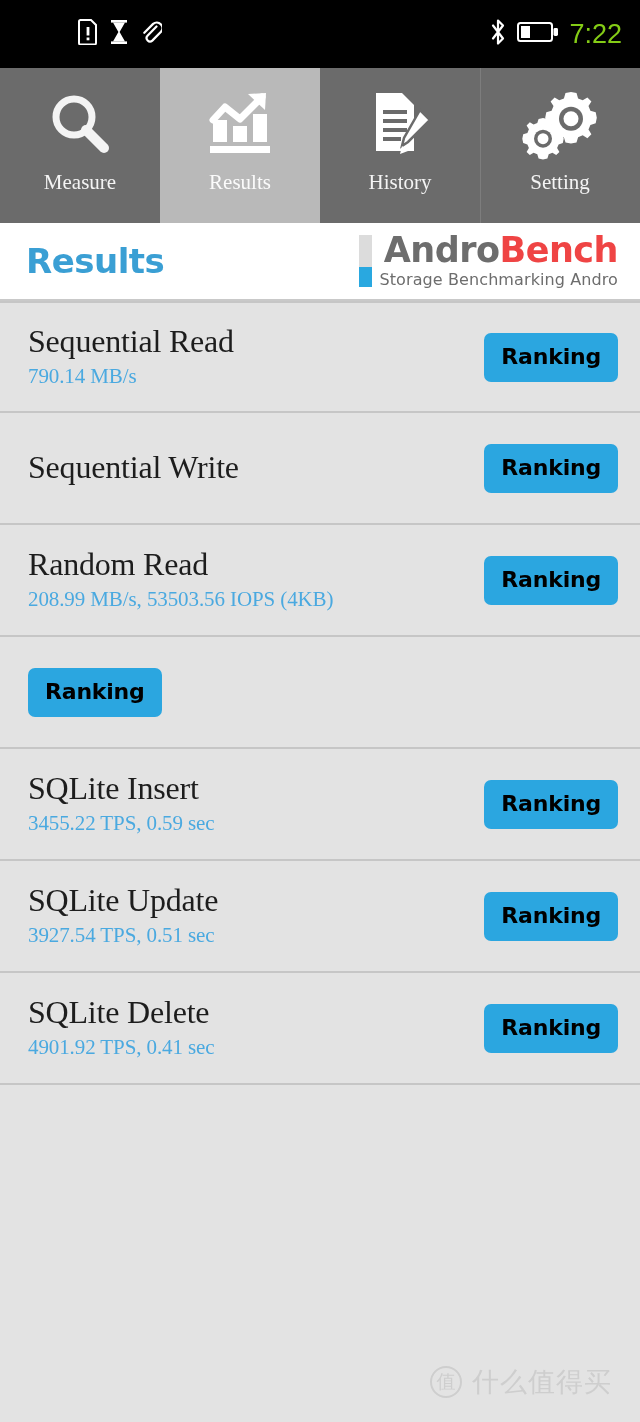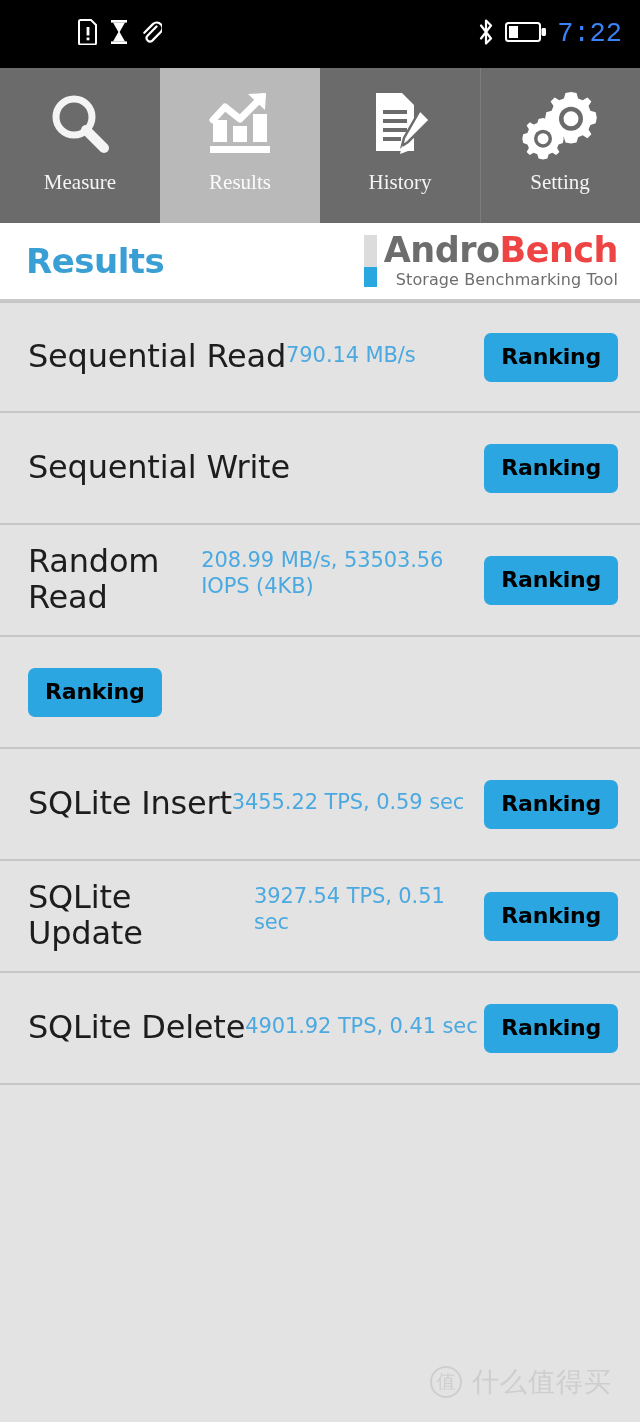--- a/index.html
+++ b/index.html
@@ -14,22 +14,22 @@
   
   .statusbar {
     height:68px; background:#000; color:#fff;
     display:flex; align-items:center; justify-content:space-between;
     padding:0 18px 0 78px;
   }
   .sb-left, .sb-right { display:flex; align-items:center; }
   .sb-left .sb-ic { margin-right:11px; }
   .sb-right .sb-ic { margin-right:10px; }
   .sb-clock {
-    font-size:27px; font-family:Liberation Mono, monospace;
-    letter-spacing:0px; color:#3b82f6; line-height:1;
+    font-size:27px; font-family:Liberation Sans, sans-serif;
+    letter-spacing:0px; color:#84cc16; line-height:1;
   }
 
   
   .tabbar { display:flex; height:155px; }
   .tab {
     flex:1 1 0; position:relative;
     display:flex; flex-direction:column;
     align-items:center; justify-content:flex-start;
     background:#6b6b6b; padding-top:18px;
     cursor:pointer;
@@ -70,21 +70,21 @@
   .results-list { background:#e3e3e3; }
   .result-row {
     position:relative; height:112px;
     display:flex; align-items:center; justify-content:space-between;
     padding:0 22px 0 28px;
     border-bottom:2px solid #c6c6c6;
     background:#e3e3e3;
     cursor:pointer;
   }
   .result-row:first-child { border-top:2px solid #c6c6c6; }
-  .row-text { display:flex; flex-direction:row; justify-content:space-between; }
+  .row-text { display:flex; flex-direction:column; justify-content:space-between;font-family:Liberation Serif, serif; }
   .row-title {
     font-size:32px; color:#1d1d1d; line-height:1.12;
     letter-spacing:-0.2px;
   }
   .row-value {
     font-size:21px; color:#4aa9e0; line-height:1.25; margin-top:3px;
     letter-spacing:-0.1px;
   }
   .ranking-btn {
     background:#2ba6e0; color:#000000;
@@ -211,21 +211,21 @@
     </div>
 
   </div>
 
   <div class="header">
     <div class="page-title">Results</div>
     <div class="brand">
       <div class="brand-bar"></div>
       <div class="brand-text">
         <div class="brand-name"><span class="brand-andro">Andro</span><span class="brand-bench">Bench</span></div>
-        <div class="brand-tag">Storage Benchmarking Tool</div>
+        <div class="brand-tag">Storage Benchmarking Andro</div>
       </div>
     </div>
   </div>
 
   <div class="results-list">
 
     <div class="result-row">
       <div class="row-text">
         <div class="row-title">Sequential Read</div>
         <div class="row-value">790.14 MB/s</div>

